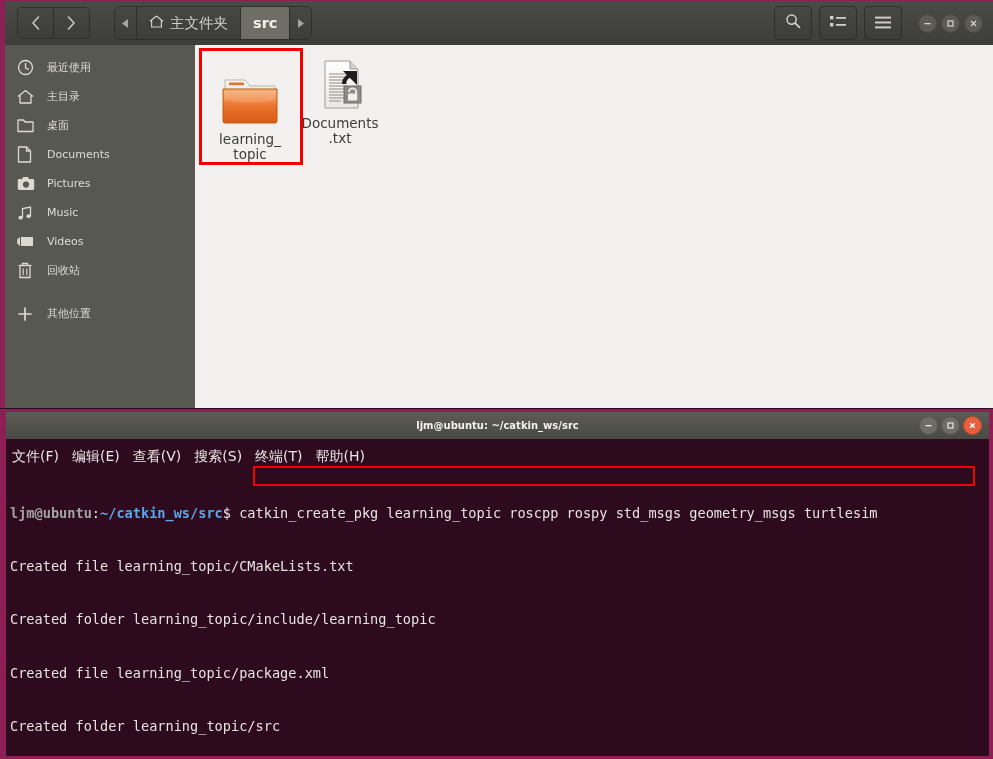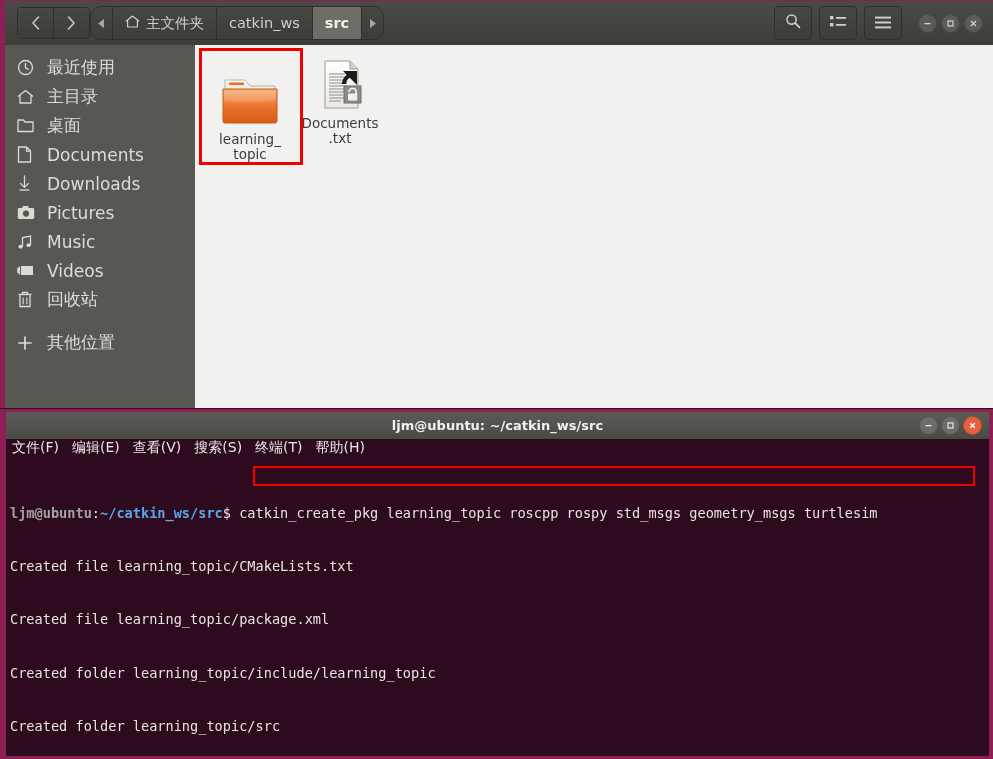--- a/index.html
+++ b/index.html
@@ -24,21 +24,21 @@
     display:flex;align-items:center;
   }
   .btn-grp{display:flex;margin-left:12px;border:1px solid #2e2e2b;border-radius:4px;overflow:hidden;
     box-shadow:0 1px 0 rgba(255,255,255,.05) inset;}
   .tb-btn{
     width:35px;height:30px;background:linear-gradient(to bottom,#474743,#3c3c38);
     display:flex;align-items:center;justify-content:center;color:#c9c7c2;font-size:15px;
     border-right:1px solid #2e2e2b;cursor:default;
   }
   .tb-btn:last-child{border-right:none;}
-  .crumbs{display:flex;margin-left:0;border:1px solid #2e2e2b;border-radius:11px;overflow:hidden;height:32px;}
+  .crumbs{display:flex;margin-left:24px;border:1px solid #2e2e2b;border-radius:6px;overflow:hidden;height:32px;}
   .crumb{
     display:flex;align-items:center;padding:0 12px;height:32px;
     background:linear-gradient(to bottom,#474743,#3c3c38);
     color:#d2d0cb;font-size:14.5px;border-right:1px solid #2e2e2b;cursor:default;white-space:nowrap;
   }
   .crumb.arrow{padding:0 7px;font-size:9px;color:#aaa8a3;}
   .crumb.active{background:#6e6d66;color:#f2f1ee;font-weight:bold;}
   .crumb:last-child{border-right:none;}
   .crumb .homeico{margin-right:6px;font-size:13px;display:inline-block;}
   .tb-right{margin-left:auto;display:flex;align-items:center;padding-right:10px;}
@@ -54,21 +54,21 @@
     display:flex;align-items:center;justify-content:center;color:#d9d7d2;font-size:9px;line-height:1;
   }
   
   .fm-body{position:absolute;left:0;top:44px;right:0;bottom:0;display:flex;}
   .sidebar{
     width:190px;background:#585853;flex-shrink:0;
     padding-top:8px;box-sizing:border-box;overflow:hidden;
   }
   .side-item{
     display:flex;align-items:center;height:29px;padding-left:12px;color:#dedcd7;
-    font-size:17px;cursor:default;
+    font-size:11px;cursor:default;
   }
   .side-item .ico{width:30px;flex-shrink:0;display:flex;align-items:center;justify-content:flex-start;
     color:#ddd9d3;}
   .side-item .ico svg{display:block;}
   .side-sep{height:14px;}
   .file-area{
     flex:1;background:#f2f1ef;position:relative;overflow:hidden;
   }
   .icon-item{
     position:absolute;width:96px;text-align:center;cursor:default;
@@ -84,31 +84,31 @@
   
   #terminal{
     position:absolute;left:0;top:409px;width:993px;height:350px;
     border-left:6px solid #8e1f55;border-right:4px solid #8e1f55;
     border-top:3px solid #8e1f55;border-bottom:3px solid #8e1f55;
     box-sizing:border-box;background:#2d0a1e;
   }
   .term-title{
     height:27px;background:linear-gradient(to bottom,#5c5b55,#4a4a45);
     display:flex;align-items:center;justify-content:center;position:relative;
-    color:#f3f2ef;font-size:13px;font-weight:bold;
+    color:#f3f2ef;font-size:10px;font-weight:bold;
   }
   .term-wctl{position:absolute;right:7px;top:0;height:27px;display:flex;align-items:center;}
   .term-wbtn{
     width:17px;height:17px;border-radius:50%;margin-left:3px;
     background:#6d6c66;border:1px solid #565550;
     display:flex;align-items:center;justify-content:center;color:#eceae6;font-size:9px;line-height:1;
   }
   .term-wbtn.close{background:#e4603e;border-color:#c04a2c;}
   .term-menu{
-    height:27px;background:#2d0a1e;display:flex;align-items:flex-start;padding-left:6px;
+    height:27px;background:#2d0a1e;display:flex;align-items:flex-end;padding-left:6px;
     color:#e8e6e3;font-size:14px;
   }
   .term-menu span{margin-right:13px;cursor:default;white-space:nowrap;}
   .term-screen{
     padding:3px 4px 0 4px;
     font-family:"DejaVu Sans Mono","Liberation Mono",monospace;
     font-size:13.6px;line-height:17.8px;color:#e8e4e1;white-space:pre;position:relative;
   }
   .tl{display:block;height:17.8px;}
   .u{color:#a3a3a3;font-weight:bold;}
@@ -146,23 +146,20 @@
           </svg>
       </div>
       <div class="crumb">
         <span class="homeico">
           <svg width="15" height="13" viewBox="0 0 15 13">
               <path d="M7.5 1 L14 6.3 M7.5 1 L1 6.3 M2.6 5.6 V12 H12.4 V5.6" stroke="#d2d0cb" stroke-width="1.2" fill="none" stroke-linejoin="round"></path>
             </svg>
         </span>
         <span>主文件夹</span>
       </div>
-      <div class="crumb">
-        <span>catkin_ws</span>
-      </div>
       <div class="crumb active">
         <span>src</span>
       </div>
       <div class="crumb arrow">
         <svg width="7" height="9" viewBox="0 0 7 9">
             <path d="M1 0 L7 4.5 L1 9 Z" fill="#a9a7a2"></path>
           </svg>
       </div>
     </div>
 
@@ -243,29 +240,20 @@
         <span>桌面</span>
       </div>
       <div class="side-item">
         <span class="ico">
           <svg width="15" height="17" viewBox="0 0 15 17">
               <path d="M1.5 1 H9.5 L13.5 5 V16 H1.5 Z" stroke="#ddd9d3" stroke-width="1.3" fill="none" stroke-linejoin="round"></path>
               <path d="M9.5 1 V5 H13.5" stroke="#ddd9d3" stroke-width="1.3" fill="none"></path>
             </svg>
         </span>
         <span>Documents</span>
-      </div>
-      <div class="side-item">
-        <span class="ico">
-          <svg width="15" height="17" viewBox="0 0 15 17">
-              <path d="M7.5 1 V12 M3.5 8.4 L7.5 12.4 L11.5 8.4" stroke="#ddd9d3" stroke-width="1.3" fill="none" stroke-linecap="round" stroke-linejoin="round"></path>
-              <path d="M2.5 15 H12.5" stroke="#ddd9d3" stroke-width="1.3"></path>
-            </svg>
-        </span>
-        <span>Downloads</span>
       </div>
       <div class="side-item">
         <span class="ico">
           <svg width="18" height="15" viewBox="0 0 18 15">
               <rect x="0.8" y="3" width="16.4" height="11" rx="1.4" fill="#ddd9d3"></rect>
               <rect x="5.5" y="1" width="6" height="2.6" rx="0.8" fill="#ddd9d3"></rect>
               <circle cx="9" cy="8.6" r="3.1" fill="#585853"></circle>
             </svg>
         </span>
         <span>Pictures</span>
@@ -406,22 +394,22 @@
     <span>编辑(E)</span>
     <span>查看(V)</span>
     <span>搜索(S)</span>
     <span>终端(T)</span>
     <span>帮助(H)</span>
   </div>
 
   <div class="term-screen">
     <div class="tl"><span class="u">ljm@ubuntu</span><span class="w">:</span><span class="p">~/catkin_ws/src</span><span class="w">$ </span><span class="w">catkin_create_pkg learning_topic roscpp rospy std_msgs geometry_msgs turtlesim</span></div>
     <div class="tl">Created file learning_topic/CMakeLists.txt</div>
+    <div class="tl">Created folder learning_topic/include/learning_topic</div>
     <div class="tl">Created file learning_topic/package.xml</div>
-    <div class="tl">Created folder learning_topic/include/learning_topic</div>
     <div class="tl">Created folder learning_topic/src</div>
     
     
     
 
     <div class="cmdbox"></div>
   </div>
 </div>
 
 </body></html>

